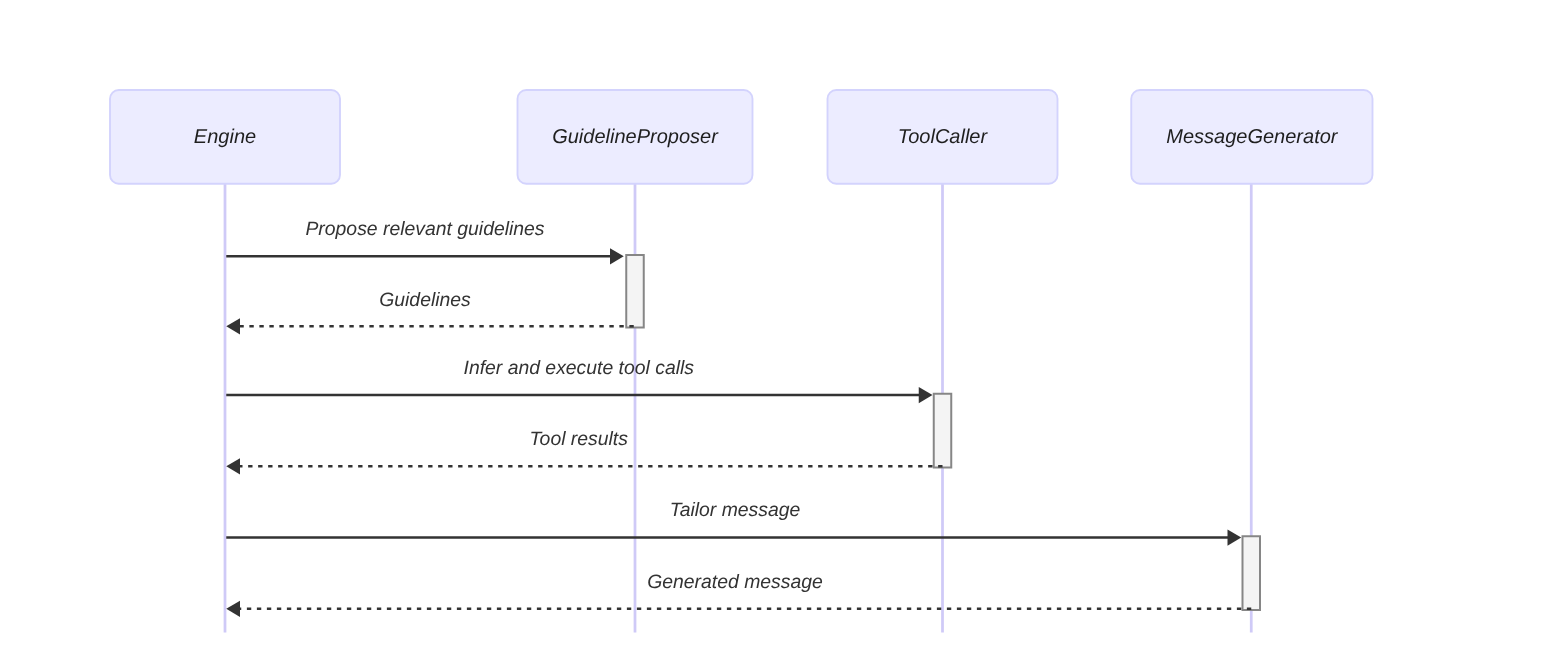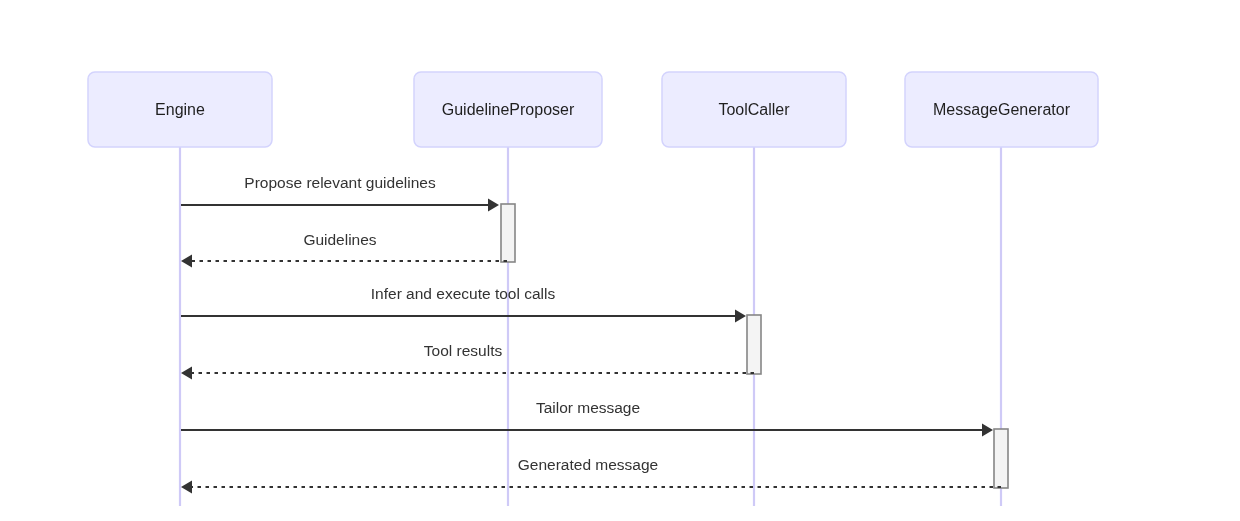--- a/index.html
+++ b/index.html
@@ -11,20 +11,21 @@
     width: 1240px;
     height: 521px;
     overflow: hidden;
     font-family: "Liberation Sans", sans-serif;
   }
   #diagram-root {
     position: relative;
     width: 1240px;
     height: 521px;
     background: #ffffff;
+    font-style: italic;
   }
   #seq-svg {
     position: absolute;
     left: 0;
     top: 0;
     width: 1240px;
     height: 521px;
     display: block;
   }
   .actor-box-rect {

